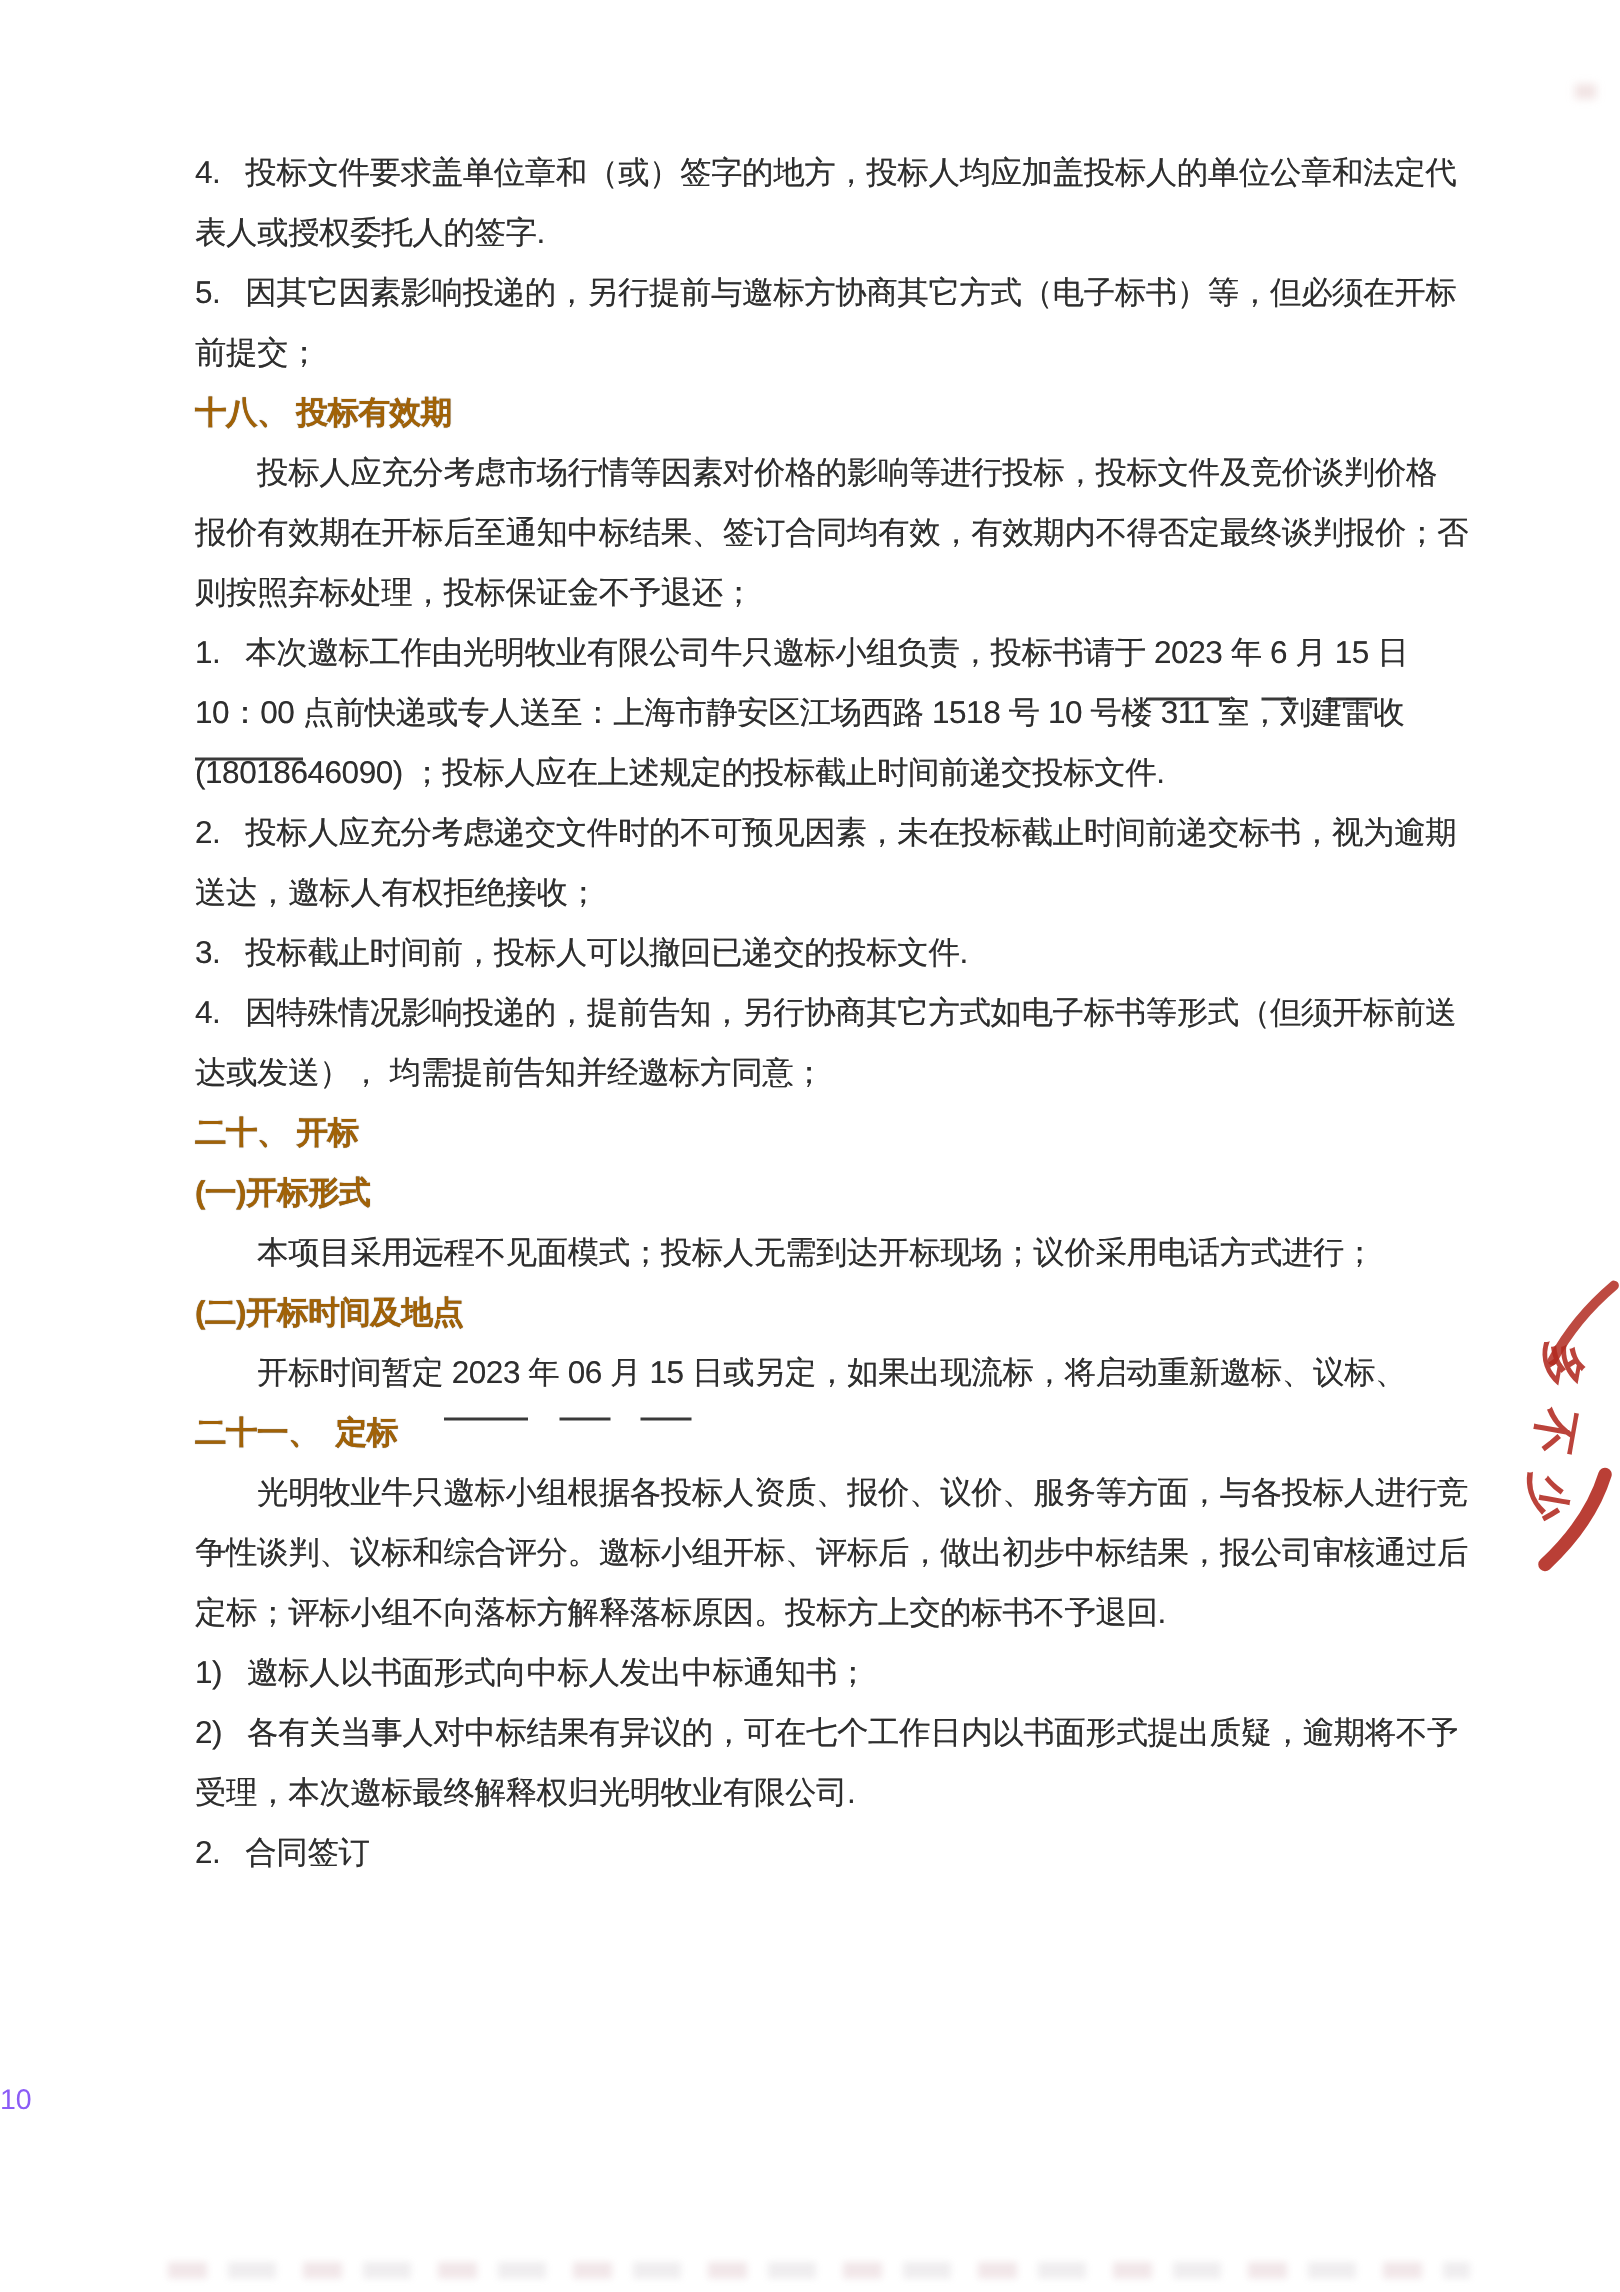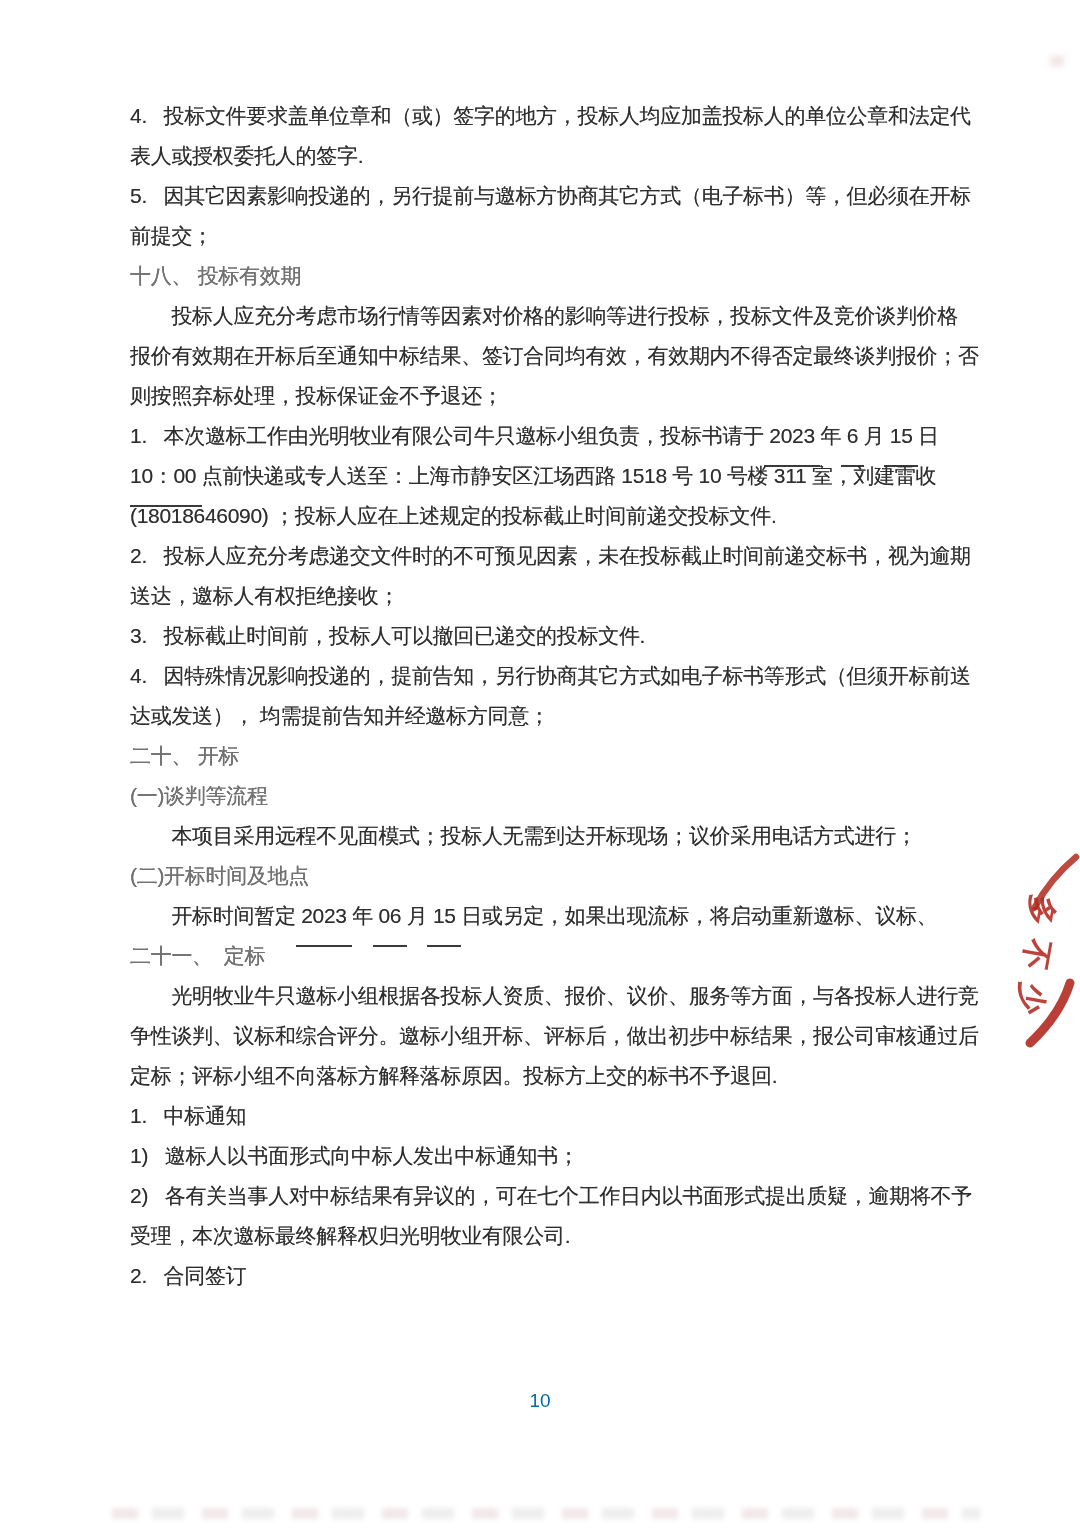--- a/index.html
+++ b/index.html
@@ -20,35 +20,34 @@
   .line{
     height:40px;
     line-height:40px;
     font-size:21px;
     letter-spacing:-0.3px;
     white-space:pre;
     color:#2e2e2e;
     text-shadow:0 0 0.4px rgba(40,40,40,0.55);
   }
   .line.bold{
-    font-weight:400;
-    color:#737373;
+    font-weight:700;
+    color:#a16207;
     text-shadow:0 0 0.6px rgba(20,20,20,0.7);
   }
   .u{
     border-bottom:2px solid #3a3a3a;
     padding-bottom:18px;
   }
   .footer{
     position:absolute;
     left:0;top:1390px;
     width:100%;
-    text-align:center;
     font-size:19px;
-    color:#0369a1;
+    color:#8b5cf6;
   }
   
   .stamp{
     position:absolute;
     top:845px;right:0;
     width:92px;height:258px;
     overflow:hidden;
   }
   .stamp svg{position:absolute;left:0;top:0;}
   .stamp-char{
@@ -98,29 +97,28 @@
       <div class="line"><span>则按照弃标处理，投标保证金不予退还；</span></div>
       <div class="line"><span>1.   本次邀标工作由光明牧业有限公司牛只邀标小组负责，投标书请于</span><span class="u"> 2023 </span><span>年</span><span class="u"> 6 </span><span>月</span><span class="u"> 15 </span><span>日</span></div>
       <div class="line"><span class="u">10：00 </span><span>点前快递或专人送至：上海市静安区江场西路 1518 号 10 号楼 311 室，刘建雷收</span></div>
       <div class="line"><span>(18018646090) ；投标人应在上述规定的投标截止时间前递交投标文件.</span></div>
       <div class="line"><span>2.   投标人应充分考虑递交文件时的不可预见因素，未在投标截止时间前递交标书，视为逾期</span></div>
       <div class="line"><span>送达，邀标人有权拒绝接收；</span></div>
       <div class="line"><span>3.   投标截止时间前，投标人可以撤回已递交的投标文件.</span></div>
       <div class="line"><span>4.   因特殊情况影响投递的，提前告知，另行协商其它方式如电子标书等形式（但须开标前送</span></div>
       <div class="line"><span>达或发送）， 均需提前告知并经邀标方同意；</span></div>
       <div class="line bold"><span>二十、 开标</span></div>
-      <div class="line bold"><span>(一)谈判等流程</span></div>
+      <div class="line bold"><span>(一)开标形式</span></div>
       <div class="line"><span>　　本项目采用远程不见面模式；投标人无需到达开标现场；议价采用电话方式进行；</span></div>
       <div class="line bold"><span>(二)开标时间及地点</span></div>
       <div class="line"><span>　　开标时间暂定</span><span class="u"> 2023 </span><span>年</span><span class="u"> 06 </span><span>月</span><span class="u"> 15 </span><span>日或另定，如果出现流标，将启动重新邀标、议标、</span></div>
       <div class="line bold"><span>二十一、  定标</span></div>
       <div class="line"><span>　　光明牧业牛只邀标小组根据各投标人资质、报价、议价、服务等方面，与各投标人进行竞</span></div>
       <div class="line"><span>争性谈判、议标和综合评分。邀标小组开标、评标后，做出初步中标结果，报公司审核通过后</span></div>
       <div class="line"><span>定标；评标小组不向落标方解释落标原因。投标方上交的标书不予退回.</span></div>
-      <div class="line"><span>1.   中标通知</span></div>
       <div class="line"><span>1)   邀标人以书面形式向中标人发出中标通知书；</span></div>
       <div class="line"><span>2)   各有关当事人对中标结果有异议的，可在七个工作日内以书面形式提出质疑，逾期将不予</span></div>
       <div class="line"><span>受理，本次邀标最终解释权归光明牧业有限公司.</span></div>
       <div class="line"><span>2.   合同签订</span></div>
     </main>
 
   <div class="footer">10</div>
 
   <div class="stamp">
     <svg width="92" height="258" viewBox="0 0 92 258">

